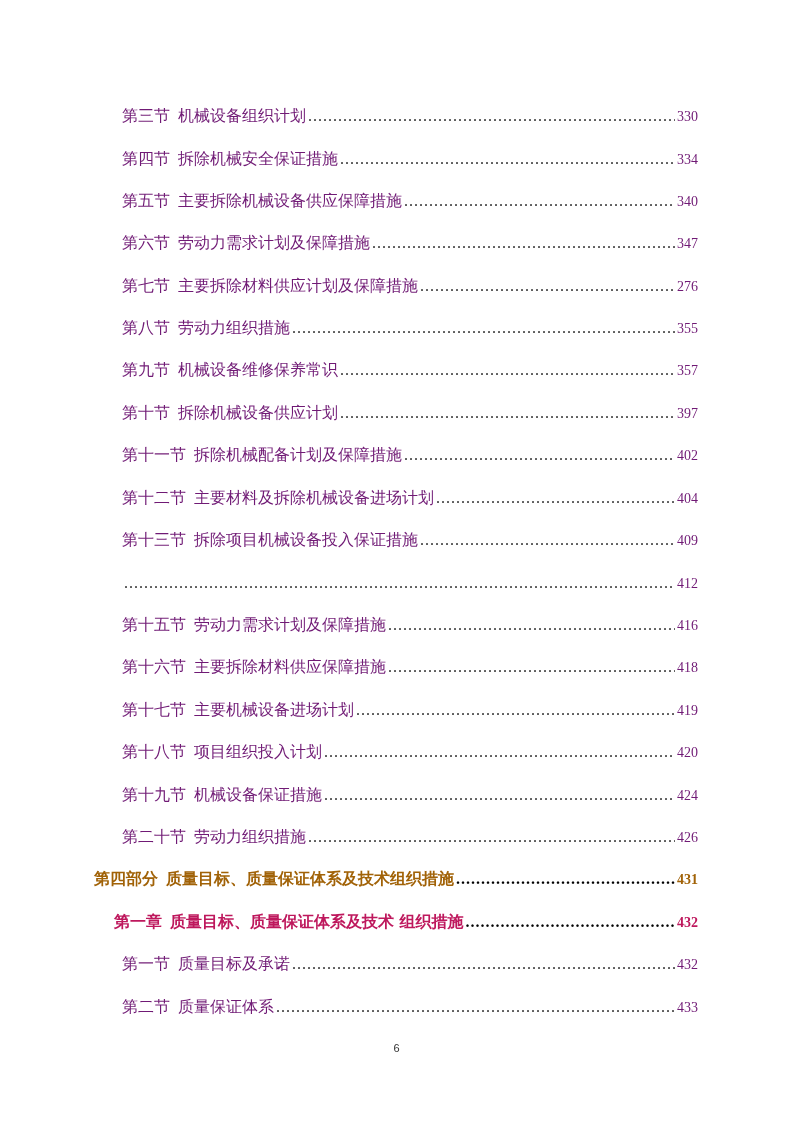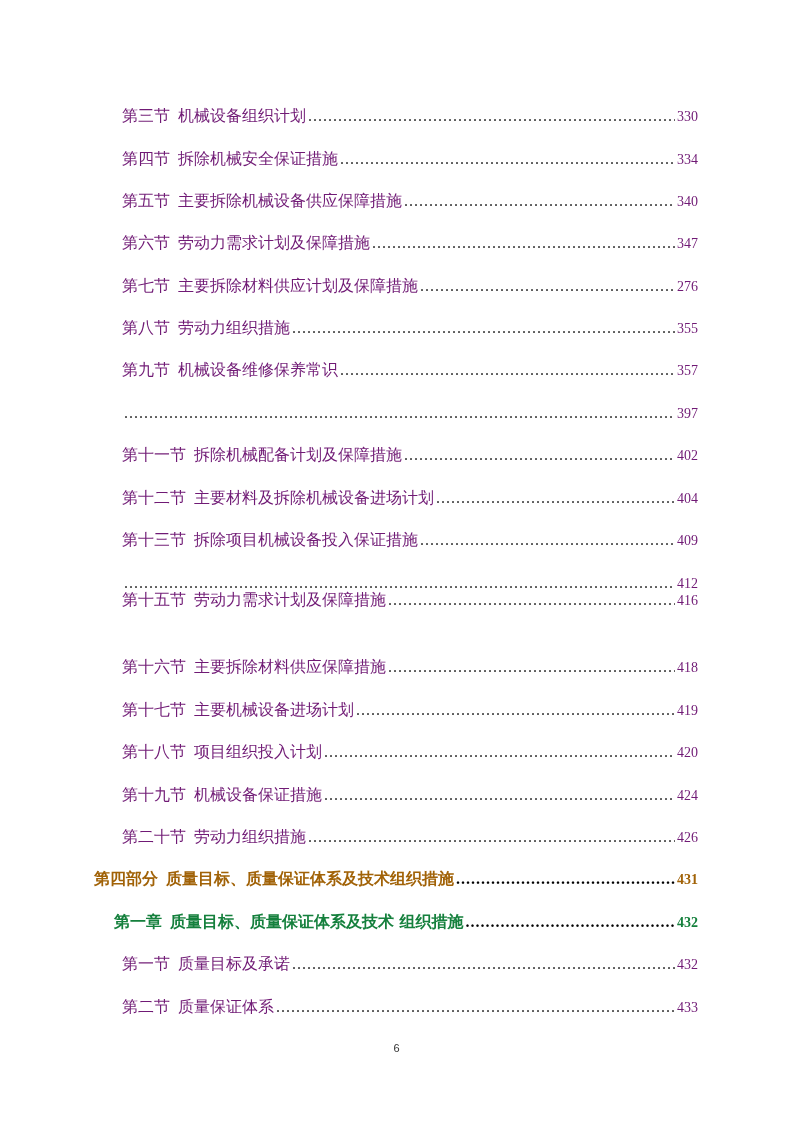--- a/index.html
+++ b/index.html
@@ -9,21 +9,21 @@
   .entry { position: absolute; display: flex; align-items: baseline; height: 24px;
            font-size: 16px; line-height: 24px; white-space: nowrap; }
   .entry .label { flex: 0 0 auto; }
   .entry .num { margin-right: 8px; }
   .entry .dots { flex: 1 1 auto; overflow: hidden; margin: 0 2px; color: #333;
                  letter-spacing: 1px; font-family: "Liberation Serif", serif; }
   .entry .dots::after { content: "........................................................................................................................................................................................"; }
   .entry .page { flex: 0 0 auto; font-family: "Liberation Serif", serif; font-size: 14px; }
   .entry.section { left: 122px; width: 576px; font-weight: normal; color: #701a75; }
   .entry.part { left: 94px; width: 604px; font-weight: bold; color: #a16207; }
-  .entry.chapter { left: 114px; width: 584px; font-weight: bold; color: #15803d; }
+  .entry.chapter { left: 114px; width: 584px; font-weight: bold; color: #be185d; }
   .entry.part .dots, .entry.chapter .dots { font-weight: bold; color: #000; }
   .footer { position: absolute; top: 1042px; left: 0; width: 793px; text-align: center;
             font-size: 11px; font-family: "Liberation Sans", sans-serif; color: #333; }
 </style>
 </head>
 <body>
 
 <div class="toc">
   <div class="entry section" style="top:104px">
       <span class="label"><span class="num">第三节</span><span>机械设备组织计划</span></span>
@@ -54,20 +54,21 @@
       <span class="label"><span class="num">第八节</span><span>劳动力组织措施</span></span>
       <span class="dots"></span>
       <span class="page">355</span>
     </div>
   <div class="entry section" style="top:358px">
       <span class="label"><span class="num">第九节</span><span>机械设备维修保养常识</span></span>
       <span class="dots"></span>
       <span class="page">357</span>
     </div>
   <div class="entry section" style="top:401px">
+      <span class="label"><span class="num">第十节</span><span>拆除机械设备供应计划</span></span>
       <span class="dots"></span>
       <span class="page">397</span>
     </div>
   <div class="entry section" style="top:443px">
       <span class="label"><span class="num">第十一节</span><span>拆除机械配备计划及保障措施</span></span>
       <span class="dots"></span>
       <span class="page">402</span>
     </div>
   <div class="entry section" style="top:486px">
       <span class="label"><span class="num">第十二节</span><span>主要材料及拆除机械设备进场计划</span></span>
@@ -76,21 +77,21 @@
     </div>
   <div class="entry section" style="top:528px">
       <span class="label"><span class="num">第十三节</span><span>拆除项目机械设备投入保证措施</span></span>
       <span class="dots"></span>
       <span class="page">409</span>
     </div>
   <div class="entry section" style="top:571px">
       <span class="dots"></span>
       <span class="page">412</span>
     </div>
-  <div class="entry section" style="top:588px">
+  <div class="entry section" style="top:613px">
       <span class="label"><span class="num">第十五节</span><span>劳动力需求计划及保障措施</span></span>
       <span class="dots"></span>
       <span class="page">416</span>
     </div>
   <div class="entry section" style="top:655px">
       <span class="label"><span class="num">第十六节</span><span>主要拆除材料供应保障措施</span></span>
       <span class="dots"></span>
       <span class="page">418</span>
     </div>
   <div class="entry section" style="top:698px">

